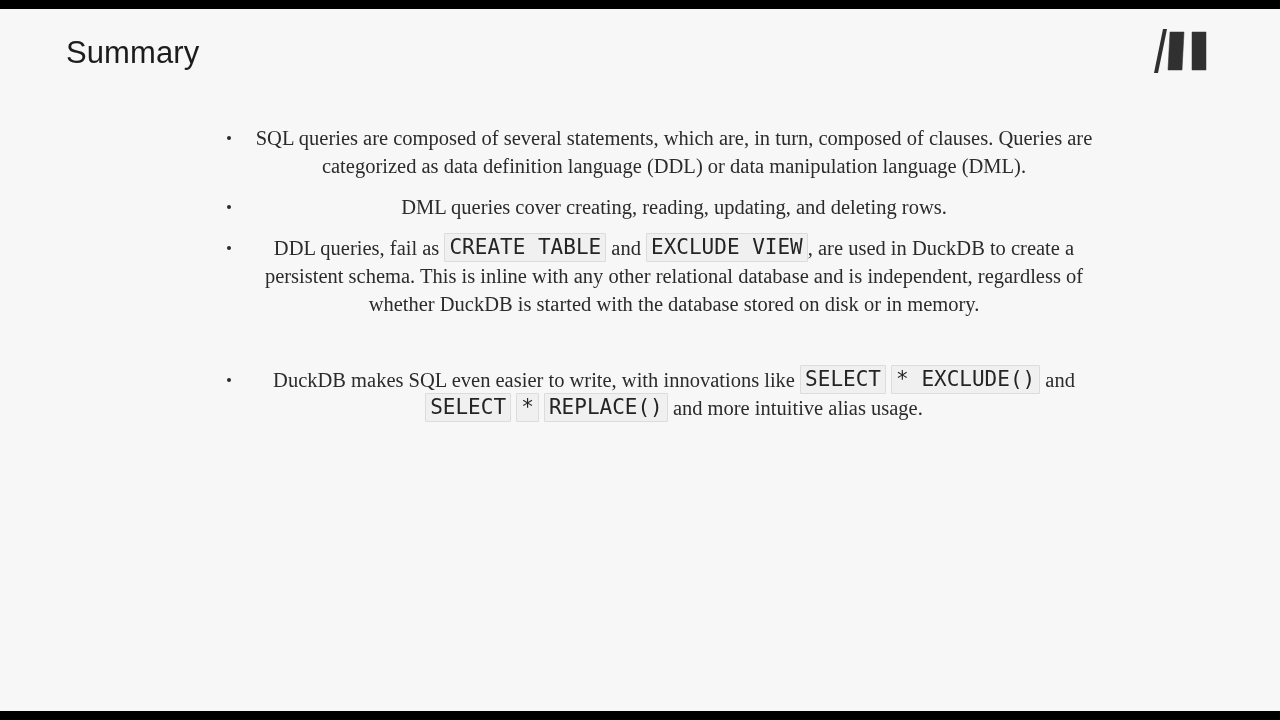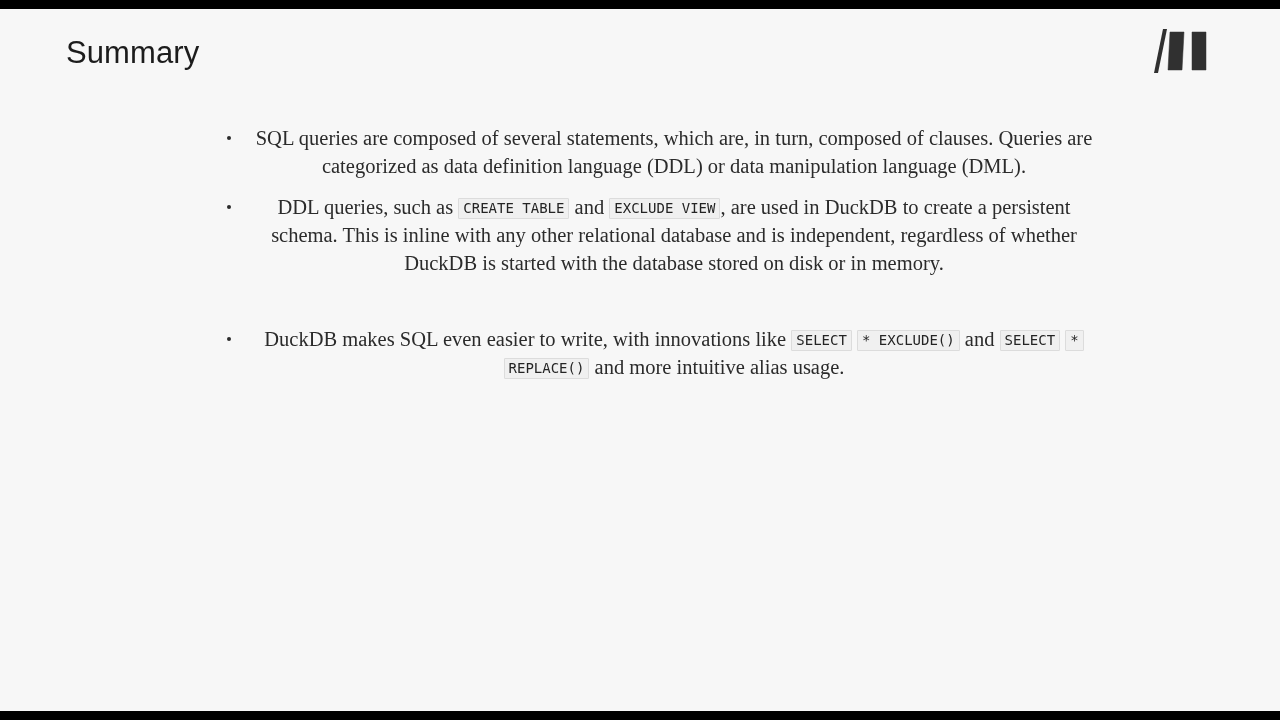--- a/index.html
+++ b/index.html
@@ -83,21 +83,21 @@
     left: 3px;
     top: 12px;
     width: 4px;
     height: 4px;
     border-radius: 50%;
     background: #2b2b2b;
   }
 
   .code {
     font-family: "DejaVu Sans Mono", "Liberation Mono", monospace;
-    font-size: 14px;
+    font-size: 21px;
     background: #f0f0f0;
     border: 1px solid #dcdcdc;
     border-radius: 1px;
     padding: 1px 4px 2px 4px;
     color: #242424;
     white-space: pre;
     line-height: 1;
     vertical-align: 1px;
   }
 </style>
@@ -114,20 +114,21 @@
     <svg viewBox="0 0 62 44" width="62" height="44" aria-hidden="true">
       <polygon points="0,44 9,0 13,0 4,44" fill="#303030"></polygon>
       <polygon points="16,3 30,3 28,41 14,41" fill="#303030" stroke="#303030" stroke-width="0.5"></polygon>
       <polygon points="38,3 52,3 52,41 38,41" fill="#303030" stroke="#303030" stroke-width="0.5"></polygon>
     </svg>
   </div>
 
   <div class="content">
     <ul class="bullet-list">
         <li class="bullet-item"><span>SQL queries are composed of several statements, which are, in turn, composed of clauses. Queries are categorized as data definition language (DDL) or data manipulation language (DML).</span></li>
-        <li class="bullet-item"><span>DDL queries, such as </span><span class="code">CREATE TABLE</span><span> and </span><span class="code">EXCLUDE VIEW</span><span>, are used in DuckDB to create a persistent schema. This is inline with any other relational database and is independent, regardless of whether DuckDB is started with the database stored on disk or in memory.</span></li>
+        <li class="bullet-item"><span>DML queries cover creating, reading, updating, and deleting rows.</span></li>
+        <li class="bullet-item"><span>DDL queries, fail as </span><span class="code">CREATE TABLE</span><span> and </span><span class="code">EXCLUDE VIEW</span><span>, are used in DuckDB to create a persistent schema. This is inline with any other relational database and is independent, regardless of whether DuckDB is started with the database stored on disk or in memory.</span></li>
         <li class="bullet-item"><span>DuckDB makes SQL even easier to write, with innovations like </span><span class="code">SELECT</span><span> </span><span class="code">* EXCLUDE()</span><span> and </span><span class="code">SELECT</span><span> </span><span class="code">*</span><span> </span><span class="code">REPLACE()</span><span> and more intuitive alias usage.</span></li>
       </ul>
   </div>
 
   <div class="letterbox bottom" style="background: rgb(0, 0, 0);"></div>
 
 </div>
 
 </body></html>

